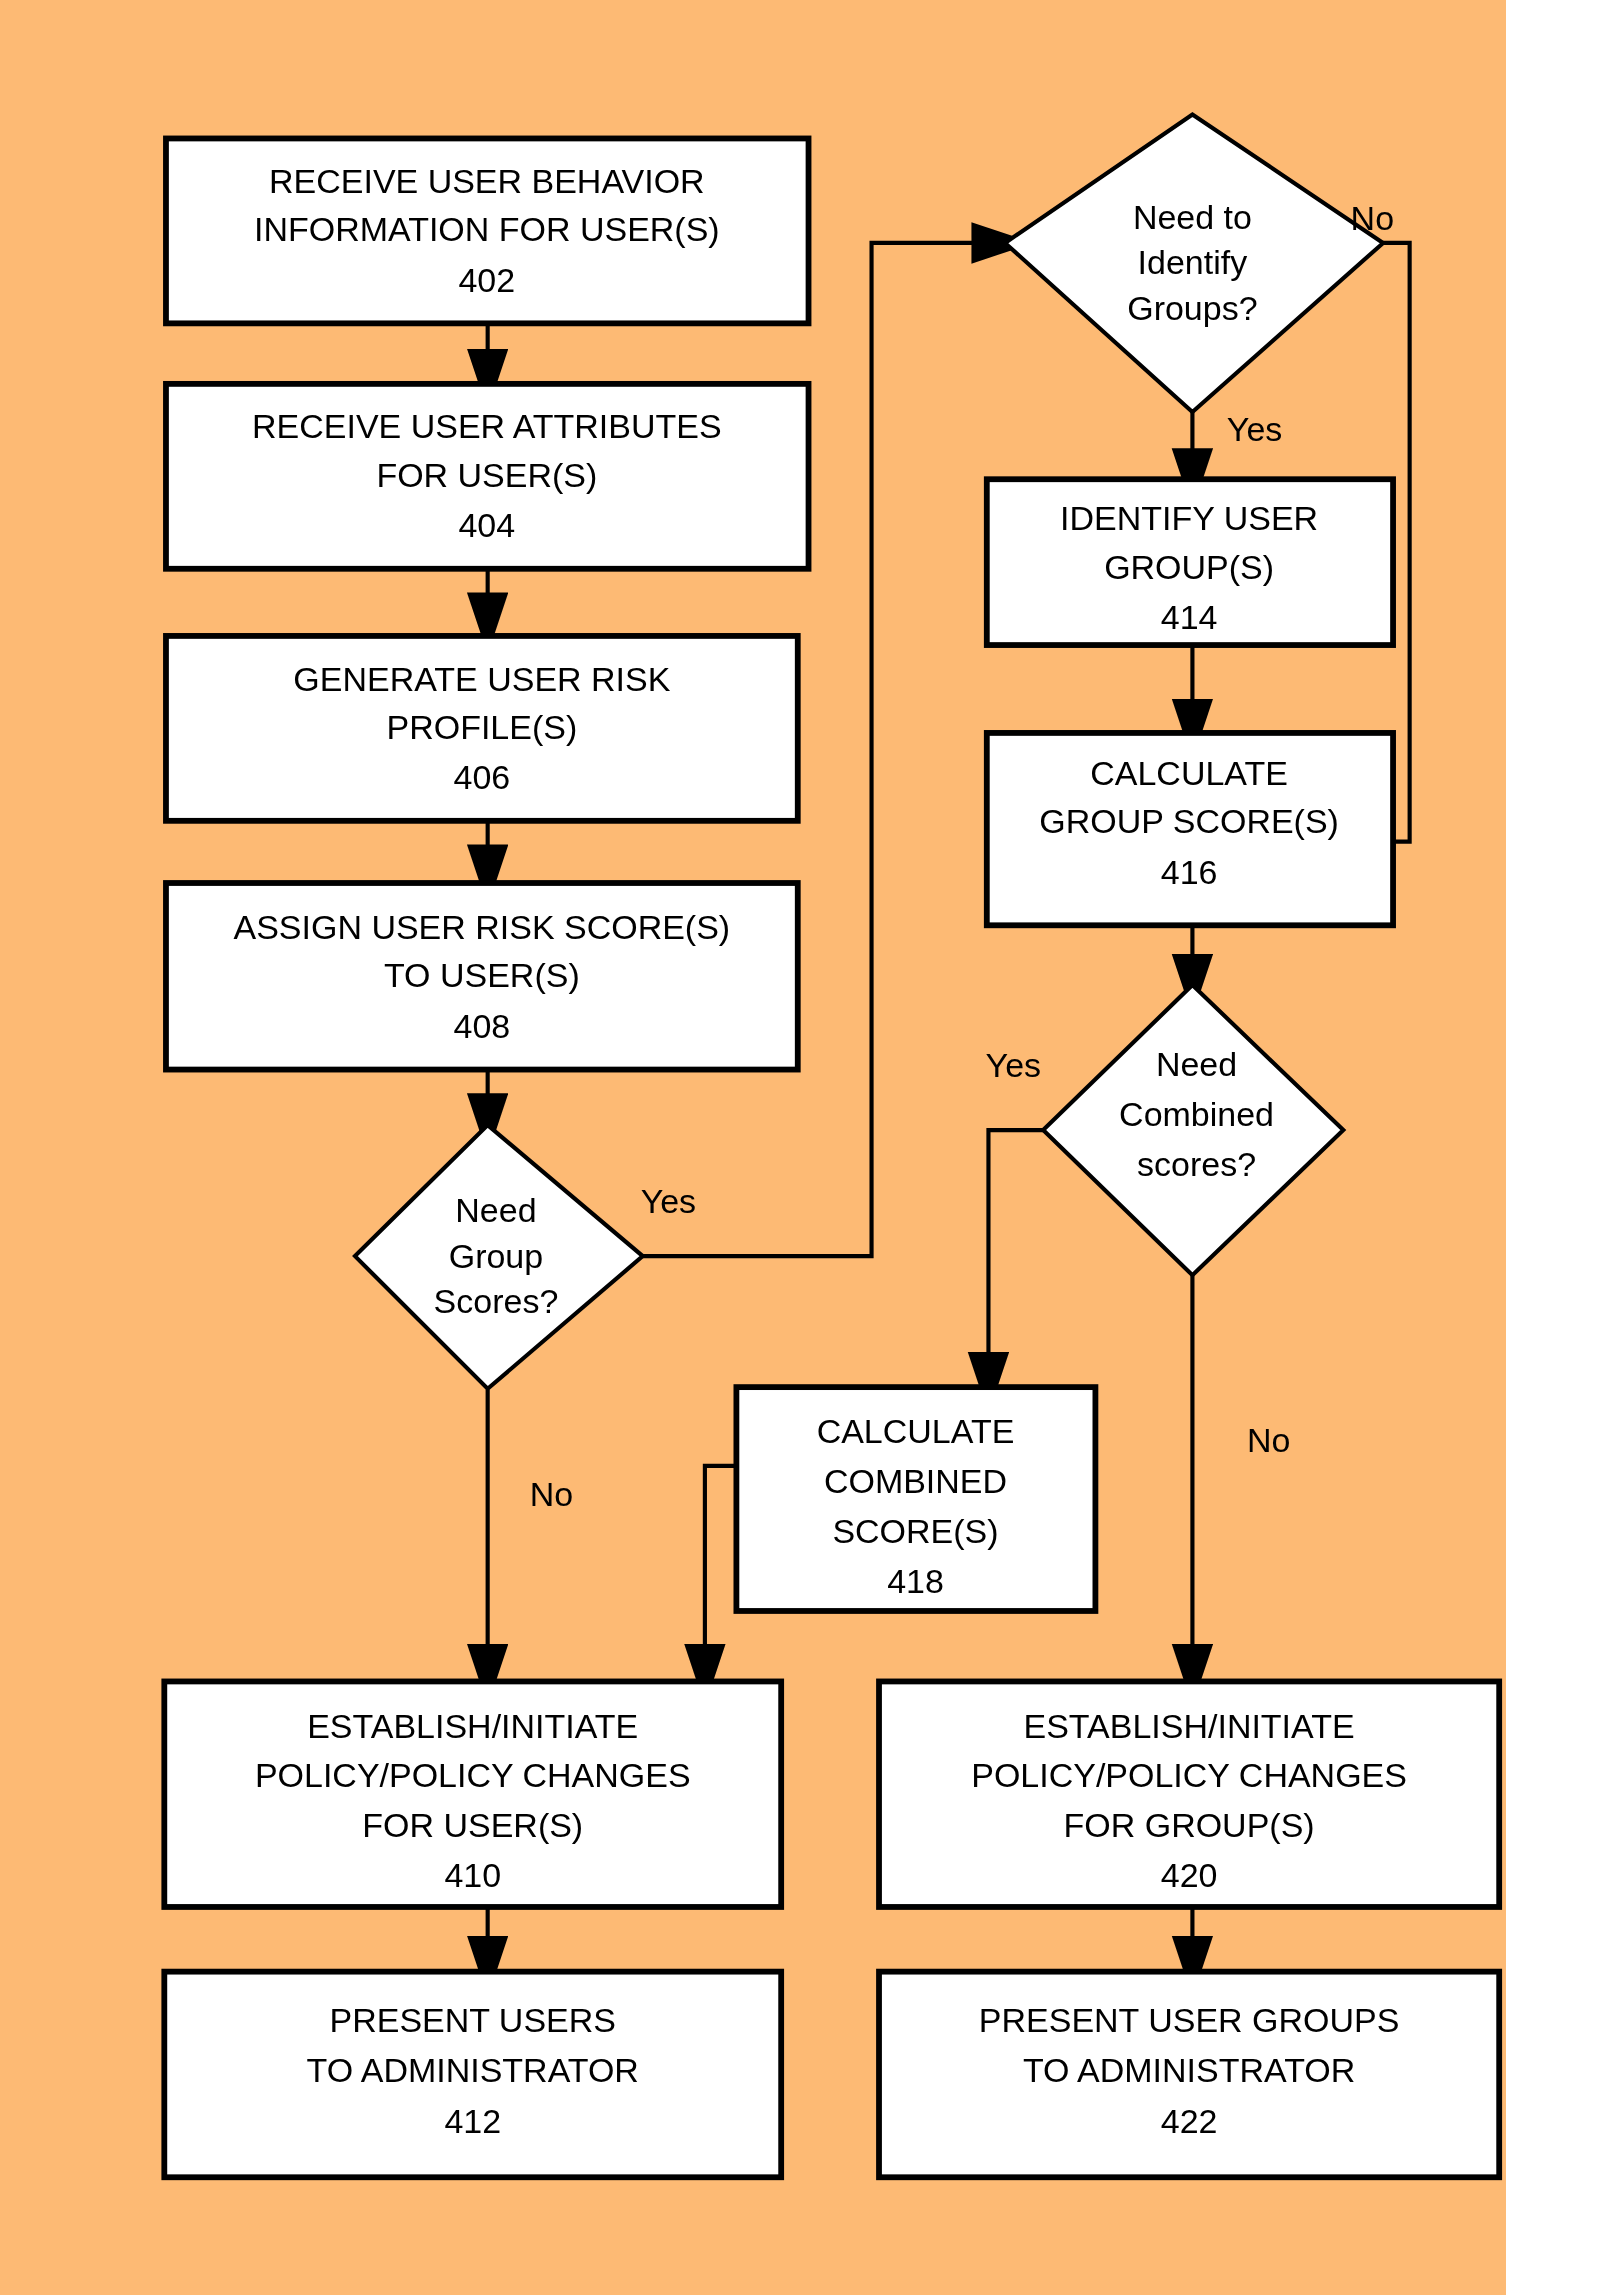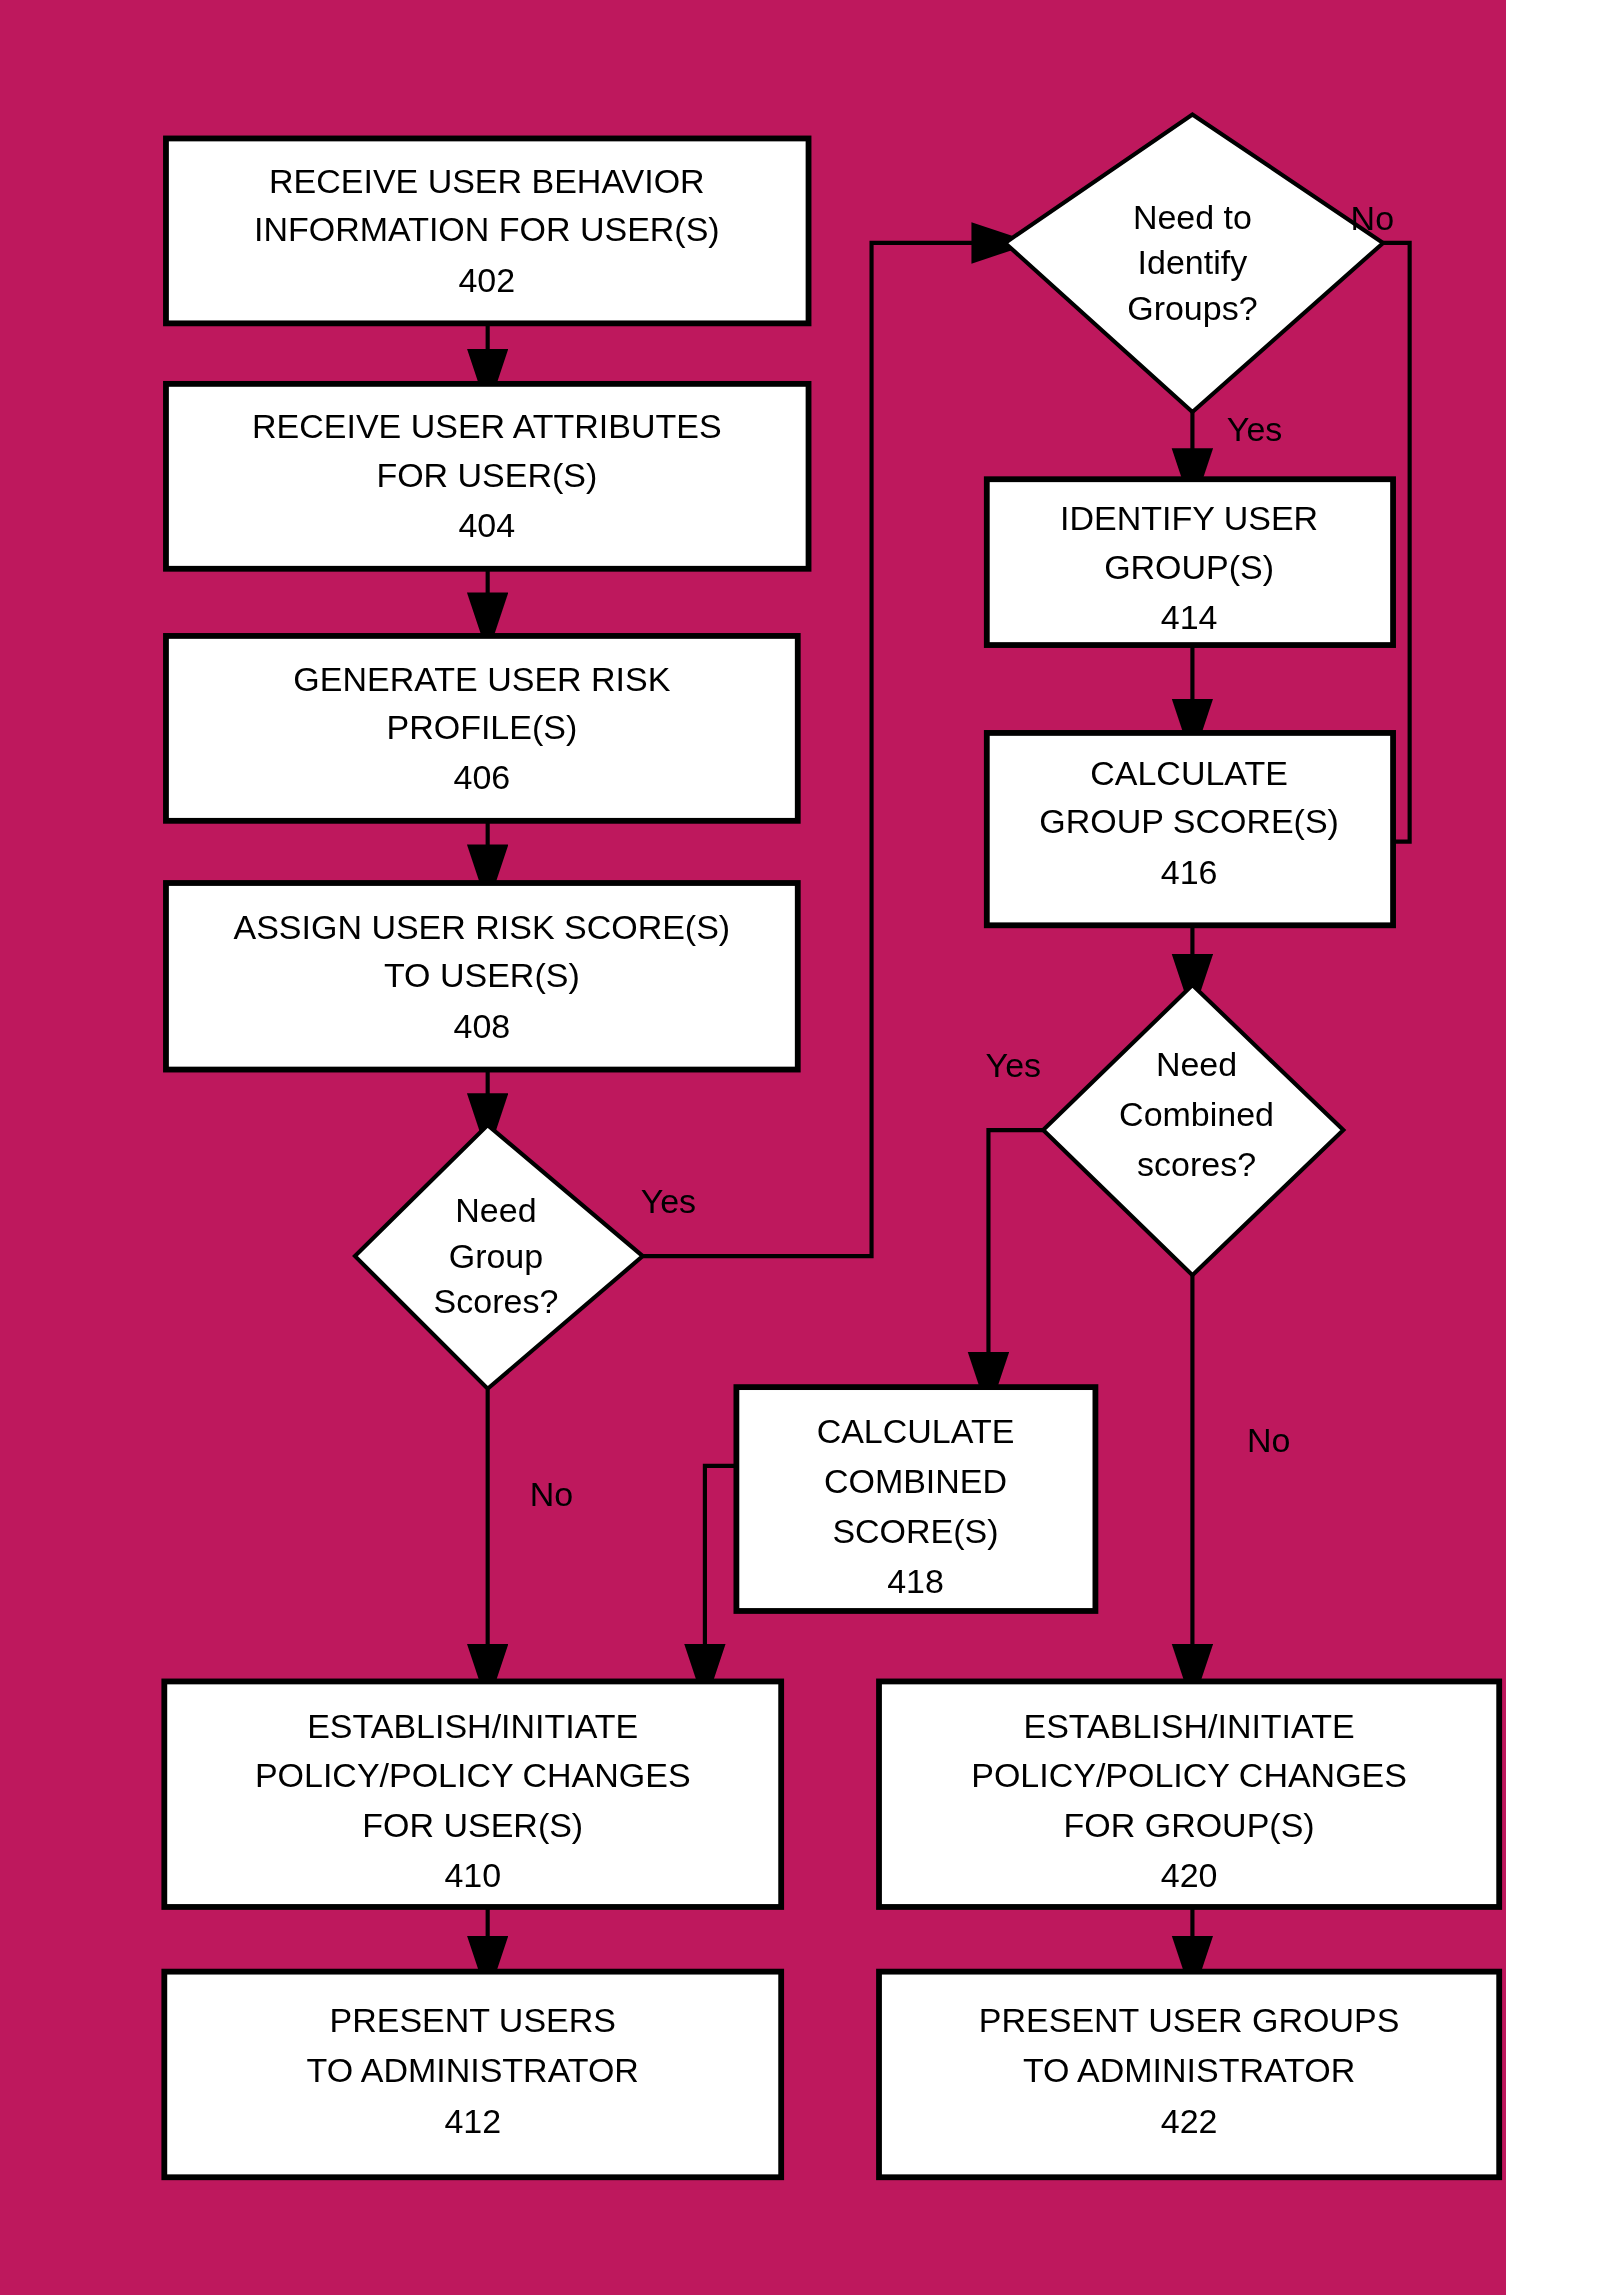--- a/index.html
+++ b/index.html
@@ -7,21 +7,21 @@
     padding: 0;
     background: #ffffff;
   }
   body {
     font-family: "Liberation Sans", sans-serif;
   }
   #flowchart-root {
     position: relative;
     width: 1506px;
     height: 2295px;
-    background: #be185d;
+    background: #fdba74;
     overflow: hidden;
   }
   svg#flow-svg {
     position: absolute;
     top: 0;
     left: 0;
     width: 1598px;
     height: 2295px;
     display: block;
   }

